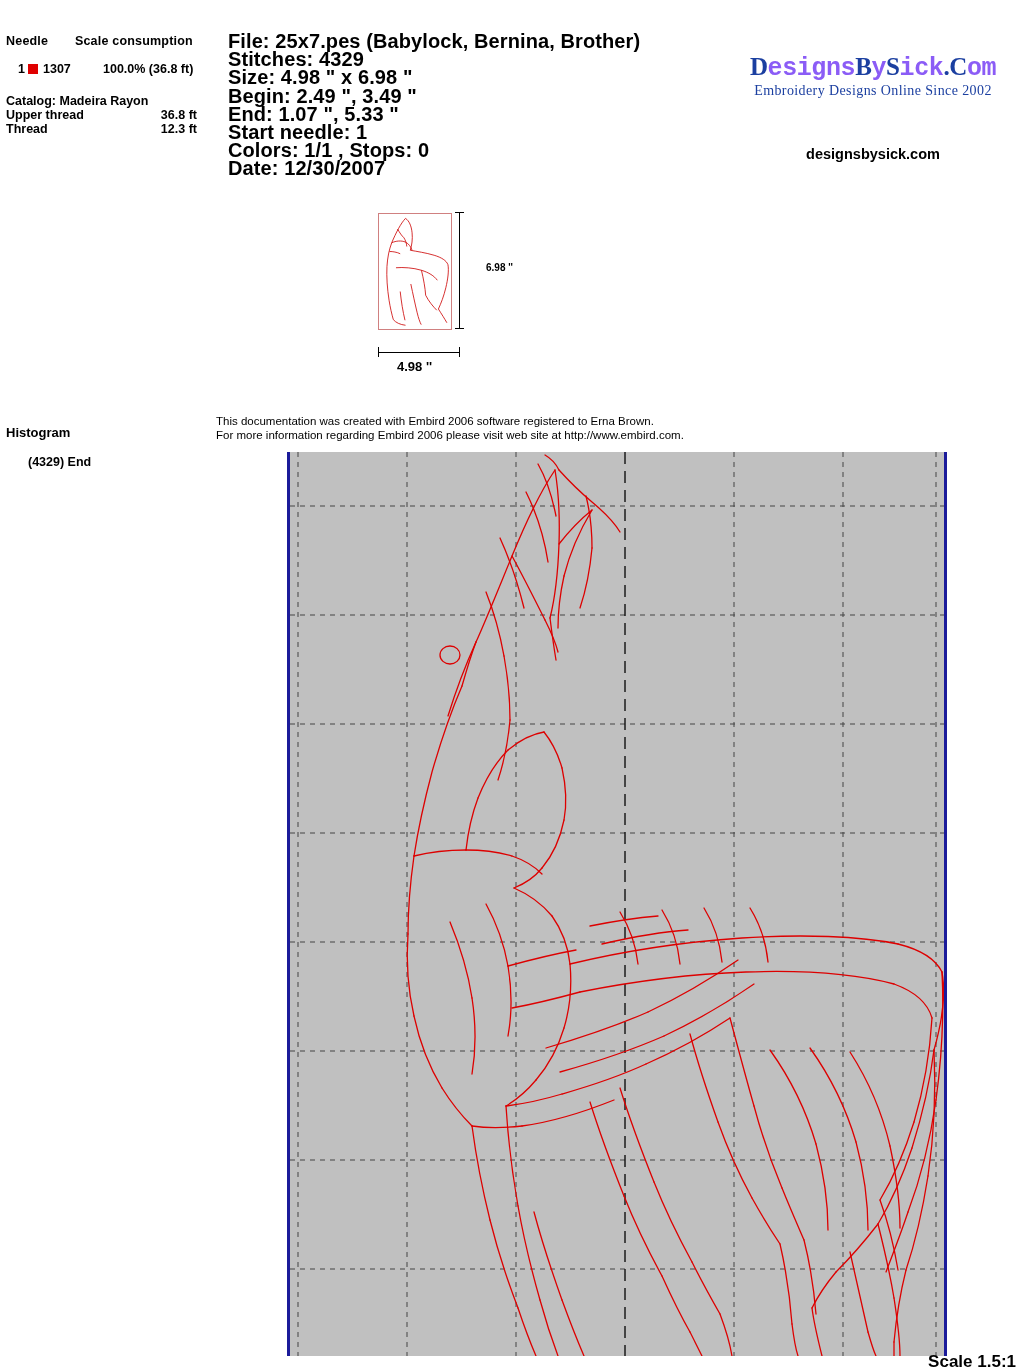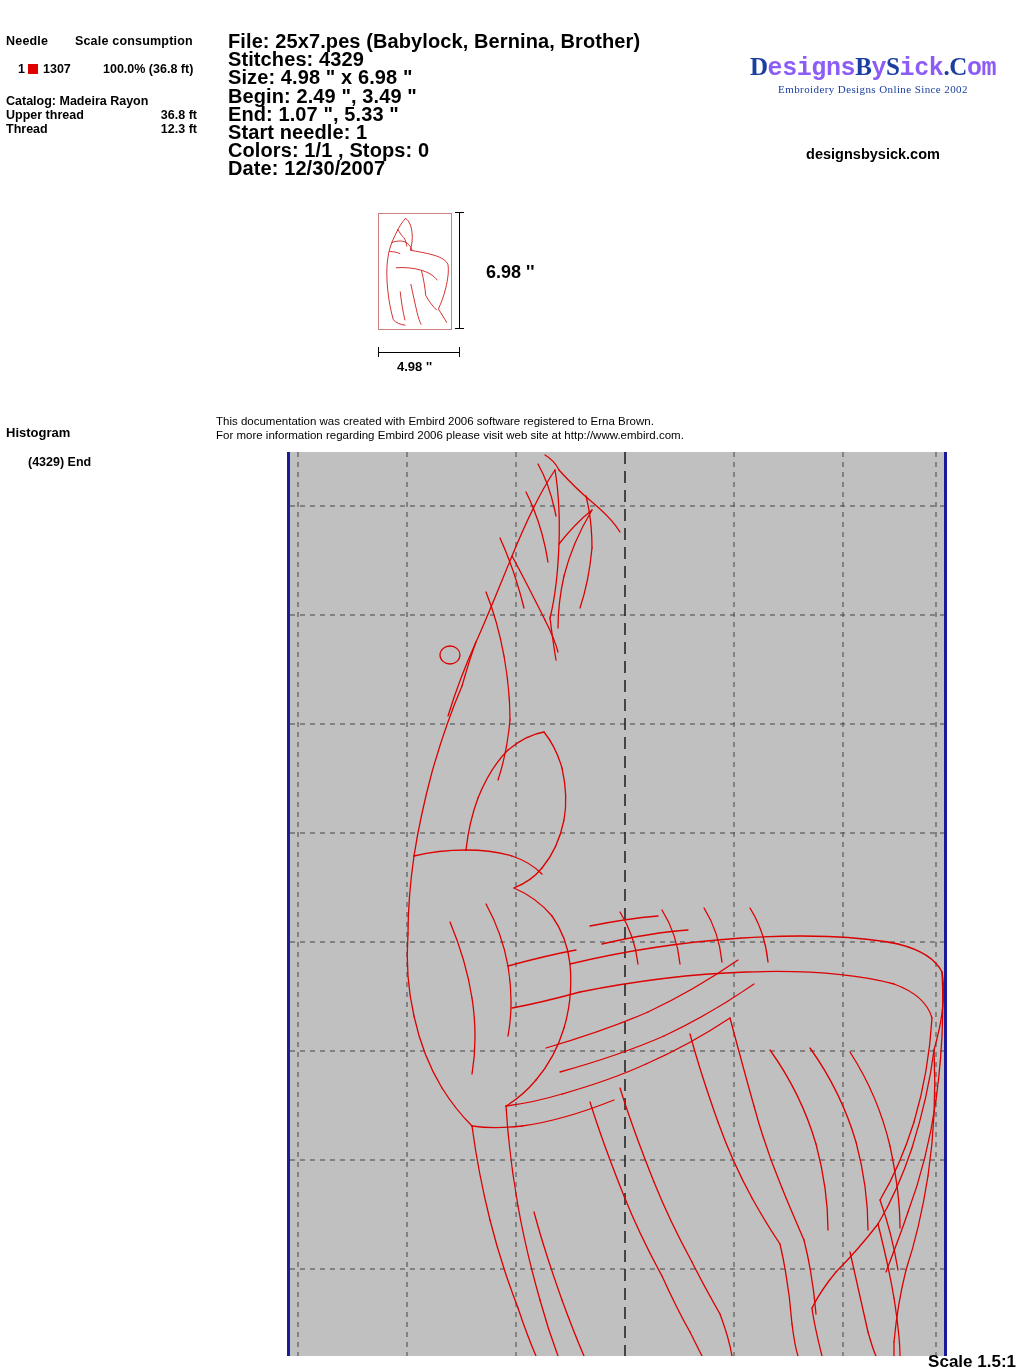--- a/index.html
+++ b/index.html
@@ -85,21 +85,21 @@
     font-size: 25px;
     font-weight: bold;
     letter-spacing: -0.4px;
     line-height: 26px;
     white-space: nowrap;
   }
   #logo .logo-main .blue { color: #1b3fa0; }
   #logo .logo-main .red  { color: #8b5cf6; font-family: Liberation Mono, monospace; }
   #logo .logo-sub {
     font-family: "Liberation Serif", serif;
-    font-size: 11px;
+    font-size: 14px;
     color: #1b3fa0;
     letter-spacing: 0.4px;
     margin-top: 1px;
     white-space: nowrap;
   }
   #site-url {
     left: 744px; top: 146px;
     width: 258px;
     text-align: center;
     font-size: 14.5px;
@@ -119,21 +119,21 @@
 
   #dim-right-line {
     left: 459px; top: 212px;
     width: 1px; height: 117px;
     background: #000;
   }
   #dim-right-tick-top { left: 455px; top: 212px; width: 9px; height: 1px; background:#000; }
   #dim-right-tick-bot { left: 455px; top: 328px; width: 9px; height: 1px; background:#000; }
   #dim-height-label {
     left: 486px; top: 262px;
-    font-size: 18px; font-weight: bold;
+    font-size: 10px; font-weight: bold;
   }
 
   #dim-bottom-line {
     left: 378px; top: 352px;
     width: 82px; height: 1px;
     background: #000;
   }
   #dim-bottom-tick-l { left: 378px; top: 347px; width: 1px; height: 10px; background:#000; }
   #dim-bottom-tick-r { left: 459px; top: 347px; width: 1px; height: 10px; background:#000; }
   #dim-width-label {

